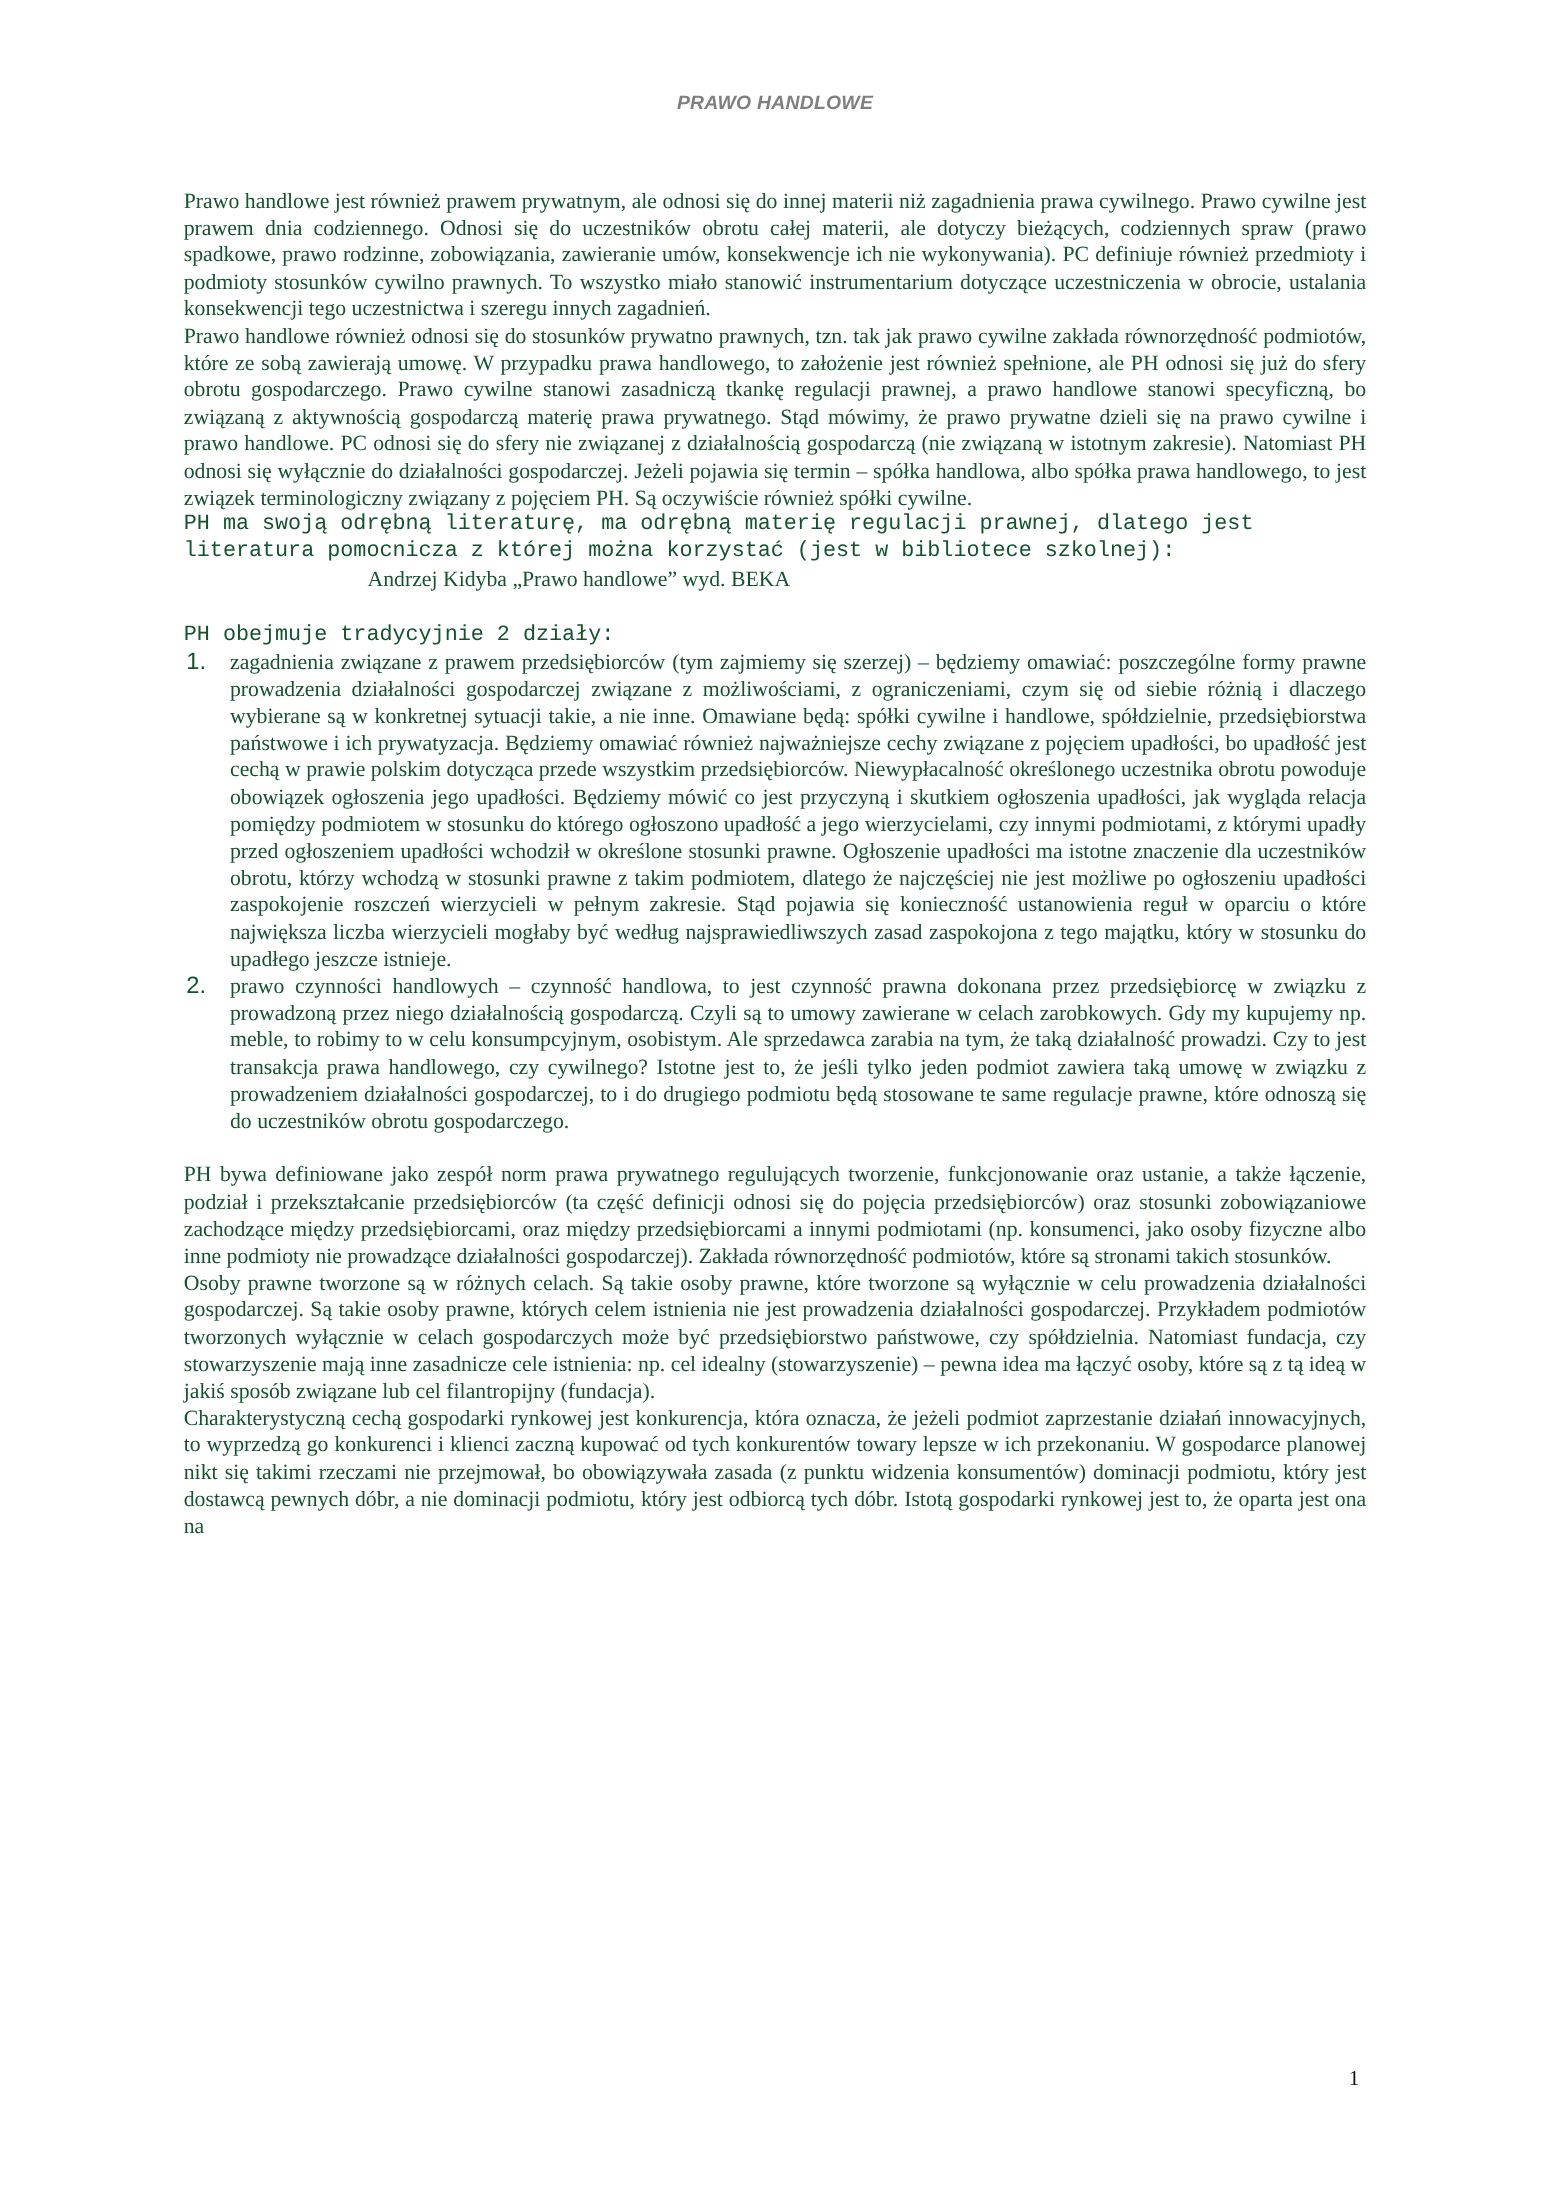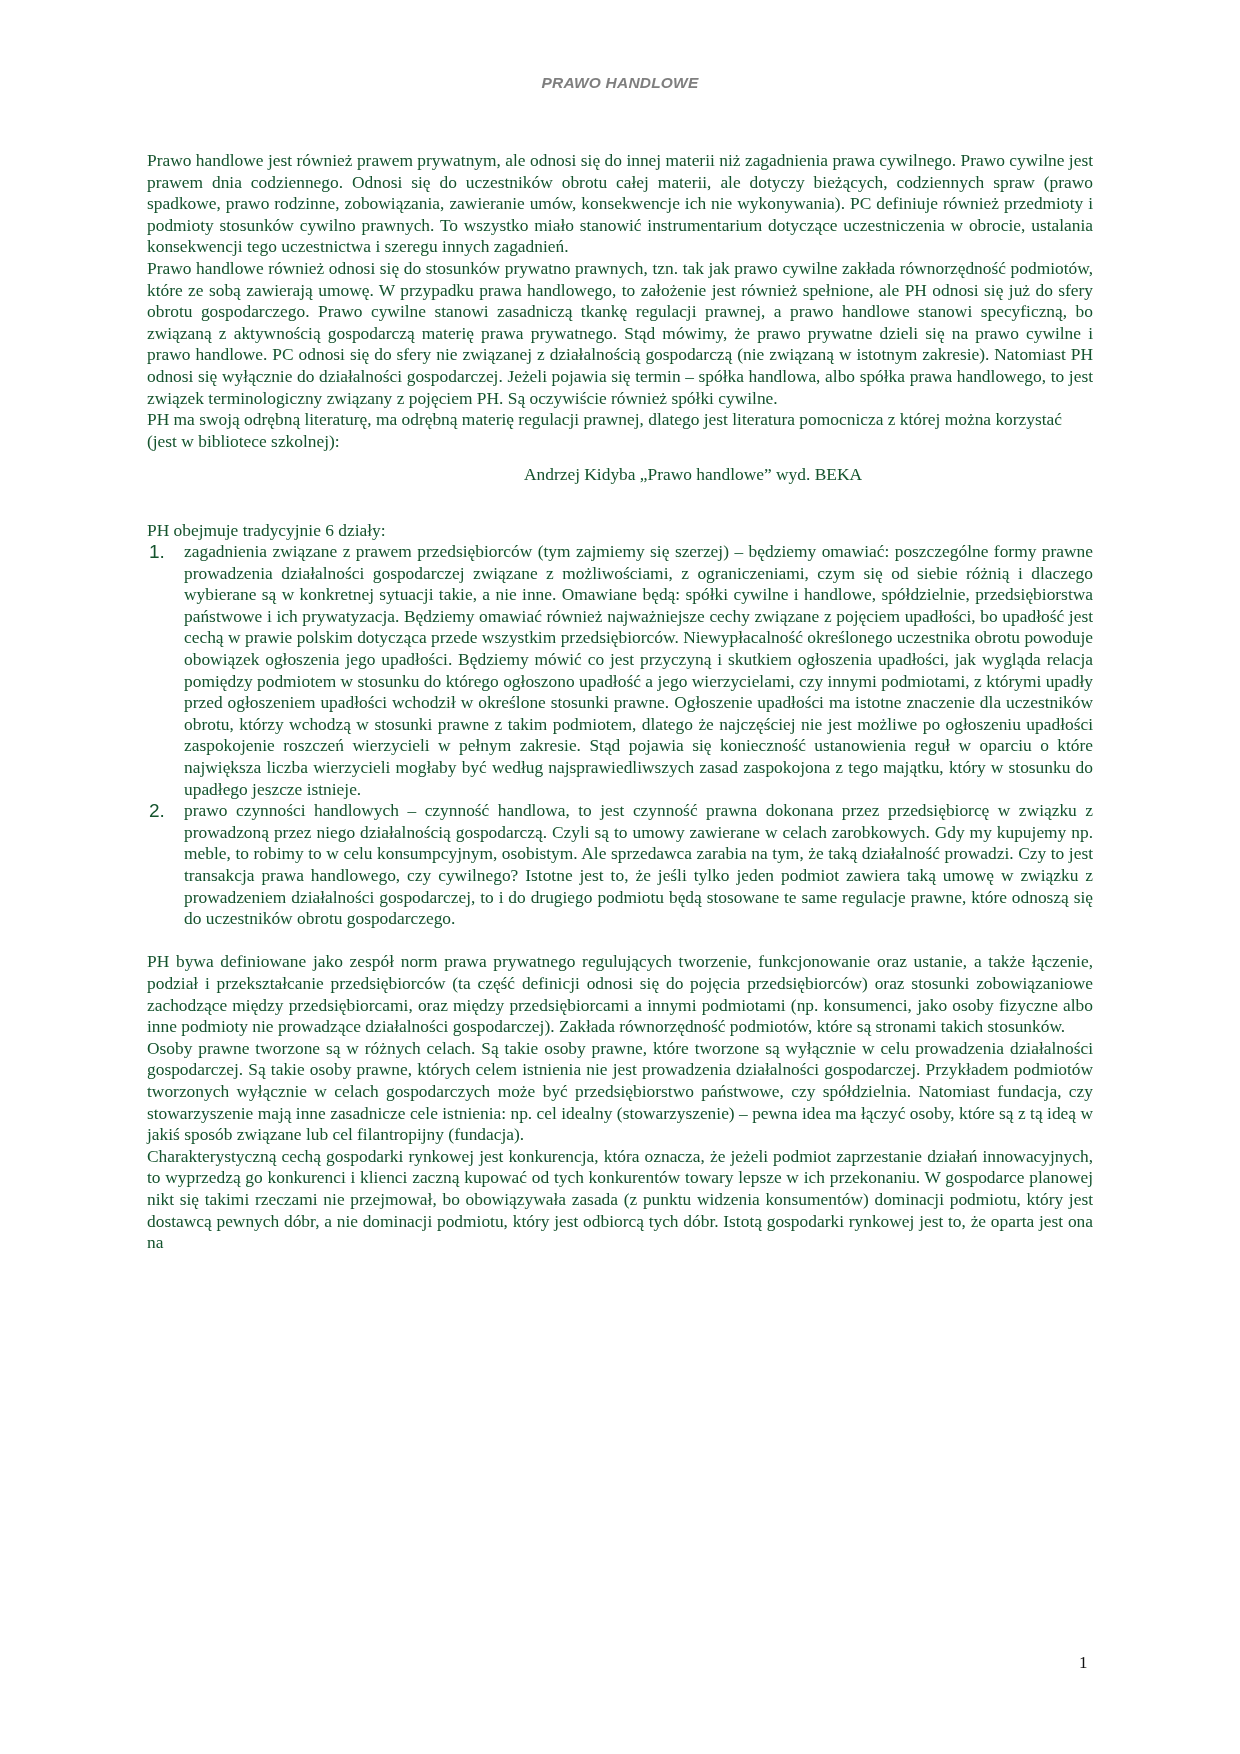--- a/index.html
+++ b/index.html
@@ -4,42 +4,42 @@
 <style>
   html, body { margin:0; padding:0; background:#ffffff; }
   body { width:1240px; height:1754px; position:relative; overflow:hidden; }
   .page { position:absolute; left:0; top:0; width:1028px; height:1754px; background:#fff; }
   .header { position:absolute; top:74px; left:0; width:1240px; text-align:center;
     font-family:"Liberation Sans", sans-serif; font-weight:bold; font-style:italic;
     font-size:15.5px; color:#7f7f7f; letter-spacing:0.2px; }
   .body { position:absolute; left:147px; top:150px; width:946px;
     font-family:"Liberation Serif", serif; font-size:17.4px; line-height:21.6px; color:#14532d; }
   .p { margin:0; text-align:justify; }
-  .p.left { text-align:left; }
-  .ref { margin:12px; padding-left:146px; text-align:center; }
+  .p.left { text-align:left;font-family:Liberation Mono, monospace; }
+  .ref { margin:1px; padding-left:146px; text-align:left; }
   .gap { height:21.6px; }
   .list { margin:0; padding:0; list-style:none; }
   .li { position:relative; padding-left:37px; text-align:justify; }
   .li .num { position:absolute; left:2px; top:0; font-family:"Liberation Sans", sans-serif; font-size:19px; }
   .u { }
   .pnum { position:absolute; left:1079px; top:1653px; font-family:"Liberation Serif", serif; font-size:17px; color:#111; }
 </style>
 </head>
 <body>
 
 <div class="page">
   <div class="header">PRAWO HANDLOWE</div>
 
   <div class="body">
     <p class="p">Prawo handlowe jest również prawem prywatnym, ale odnosi się do innej materii niż zagadnienia prawa cywilnego. Prawo cywilne jest prawem dnia codziennego. Odnosi się do uczestników obrotu całej materii, ale dotyczy bieżących, codziennych spraw (prawo spadkowe, prawo rodzinne, zobowiązania, zawieranie umów, konsekwencje ich nie wykonywania). PC definiuje również przedmioty i podmioty stosunków cywilno prawnych. To wszystko miało stanowić instrumentarium dotyczące uczestniczenia w obrocie, ustalania konsekwencji tego uczestnictwa i szeregu innych zagadnień.</p>
     <p class="p">Prawo handlowe również odnosi się do stosunków prywatno prawnych, tzn. tak jak prawo cywilne zakłada równorzędność podmiotów, które ze sobą zawierają umowę. W przypadku prawa handlowego, to założenie jest również spełnione, ale PH odnosi się już do sfery obrotu gospodarczego. Prawo cywilne stanowi zasadniczą tkankę regulacji prawnej, a prawo handlowe stanowi specyficzną, bo związaną z aktywnością gospodarczą materię prawa prywatnego. Stąd mówimy, że prawo prywatne dzieli się na prawo cywilne i prawo handlowe. PC odnosi się do sfery nie związanej z działalnością gospodarczą (nie związaną w istotnym zakresie). Natomiast PH odnosi się wyłącznie do działalności gospodarczej. Jeżeli pojawia się termin – spółka handlowa, albo spółka prawa handlowego, to jest związek terminologiczny związany z pojęciem PH. Są oczywiście również spółki cywilne.</p>
     <p class="p left">PH ma swoją odrębną literaturę, ma odrębną materię regulacji prawnej, dlatego jest literatura pomocnicza z której można korzystać (jest w bibliotece szkolnej):</p>
     <p class="ref">Andrzej Kidyba „Prawo handlowe” wyd. BEKA</p>
     <div class="gap"></div>
-    <p class="p left">PH obejmuje tradycyjnie 6 działy:</p>
+    <p class="p left">PH obejmuje tradycyjnie 2 działy:</p>
 
     <ol class="list">
       <li class="li">
         <span class="num">1.</span>
         <span class="u">zagadnienia związane z prawem przedsiębiorców</span><span> (tym zajmiemy się szerzej) – będziemy omawiać: poszczególne formy prawne prowadzenia działalności gospodarczej związane z możliwościami, z ograniczeniami, czym się od siebie różnią i dlaczego wybierane są w konkretnej sytuacji takie, a nie inne. Omawiane będą: spółki cywilne i handlowe, spółdzielnie, przedsiębiorstwa państwowe i ich prywatyzacja. Będziemy omawiać również najważniejsze cechy związane z pojęciem upadłości, bo upadłość jest cechą w prawie polskim dotycząca przede wszystkim przedsiębiorców. Niewypłacalność określonego uczestnika obrotu powoduje obowiązek ogłoszenia jego upadłości. Będziemy mówić co jest przyczyną i skutkiem ogłoszenia upadłości, jak wygląda relacja pomiędzy podmiotem w stosunku do którego ogłoszono upadłość a jego wierzycielami, czy innymi podmiotami, z którymi upadły przed ogłoszeniem upadłości wchodził w określone stosunki prawne. Ogłoszenie upadłości ma istotne znaczenie dla uczestników obrotu, którzy wchodzą w stosunki prawne z takim podmiotem, dlatego że najczęściej nie jest możliwe po ogłoszeniu upadłości zaspokojenie roszczeń wierzycieli w pełnym zakresie. Stąd pojawia się konieczność ustanowienia reguł w oparciu o które największa liczba wierzycieli mogłaby być według najsprawiedliwszych zasad zaspokojona z tego majątku, który w stosunku do upadłego jeszcze istnieje.</span>
       </li>
       <li class="li">
         <span class="num">2.</span>
         <span class="u">prawo czynności handlowych</span><span> – czynność handlowa, to jest czynność prawna dokonana przez przedsiębiorcę w związku z prowadzoną przez niego działalnością gospodarczą. Czyli są to umowy zawierane w celach zarobkowych. Gdy my kupujemy np. meble, to robimy to w celu konsumpcyjnym, osobistym. Ale sprzedawca zarabia na tym, że taką działalność prowadzi. Czy to jest transakcja prawa handlowego, czy cywilnego? Istotne jest to, że jeśli tylko jeden podmiot zawiera taką umowę w związku z prowadzeniem działalności gospodarczej, to i do drugiego podmiotu będą stosowane te same regulacje prawne, które odnoszą się do uczestników obrotu gospodarczego.</span>
       </li>

